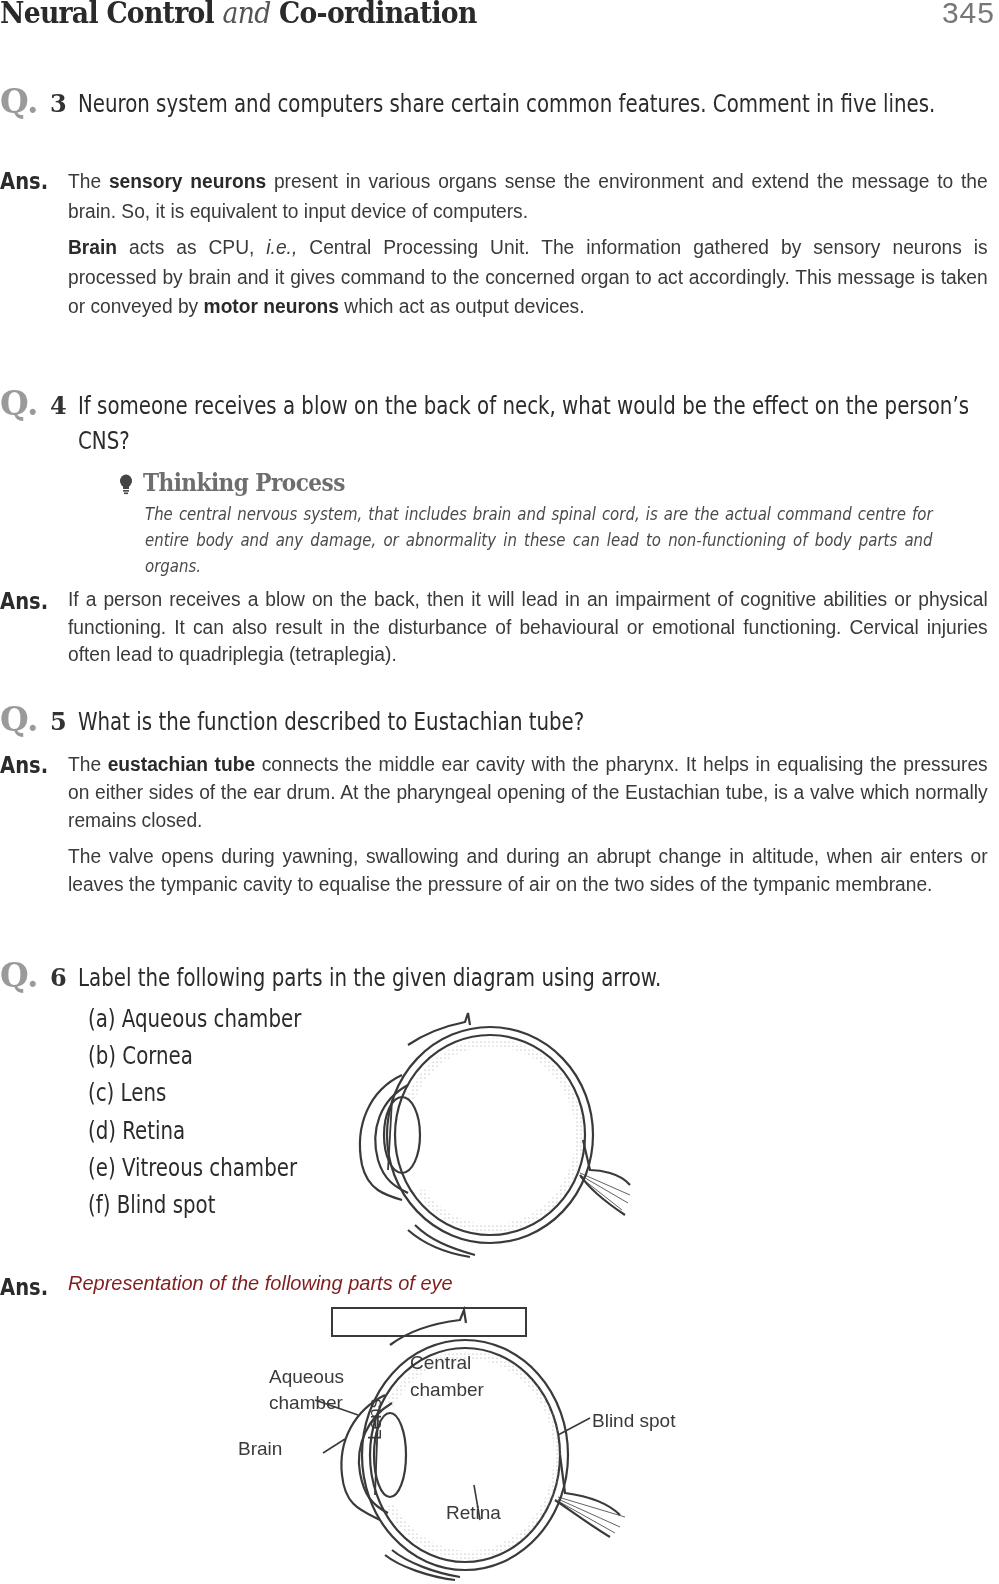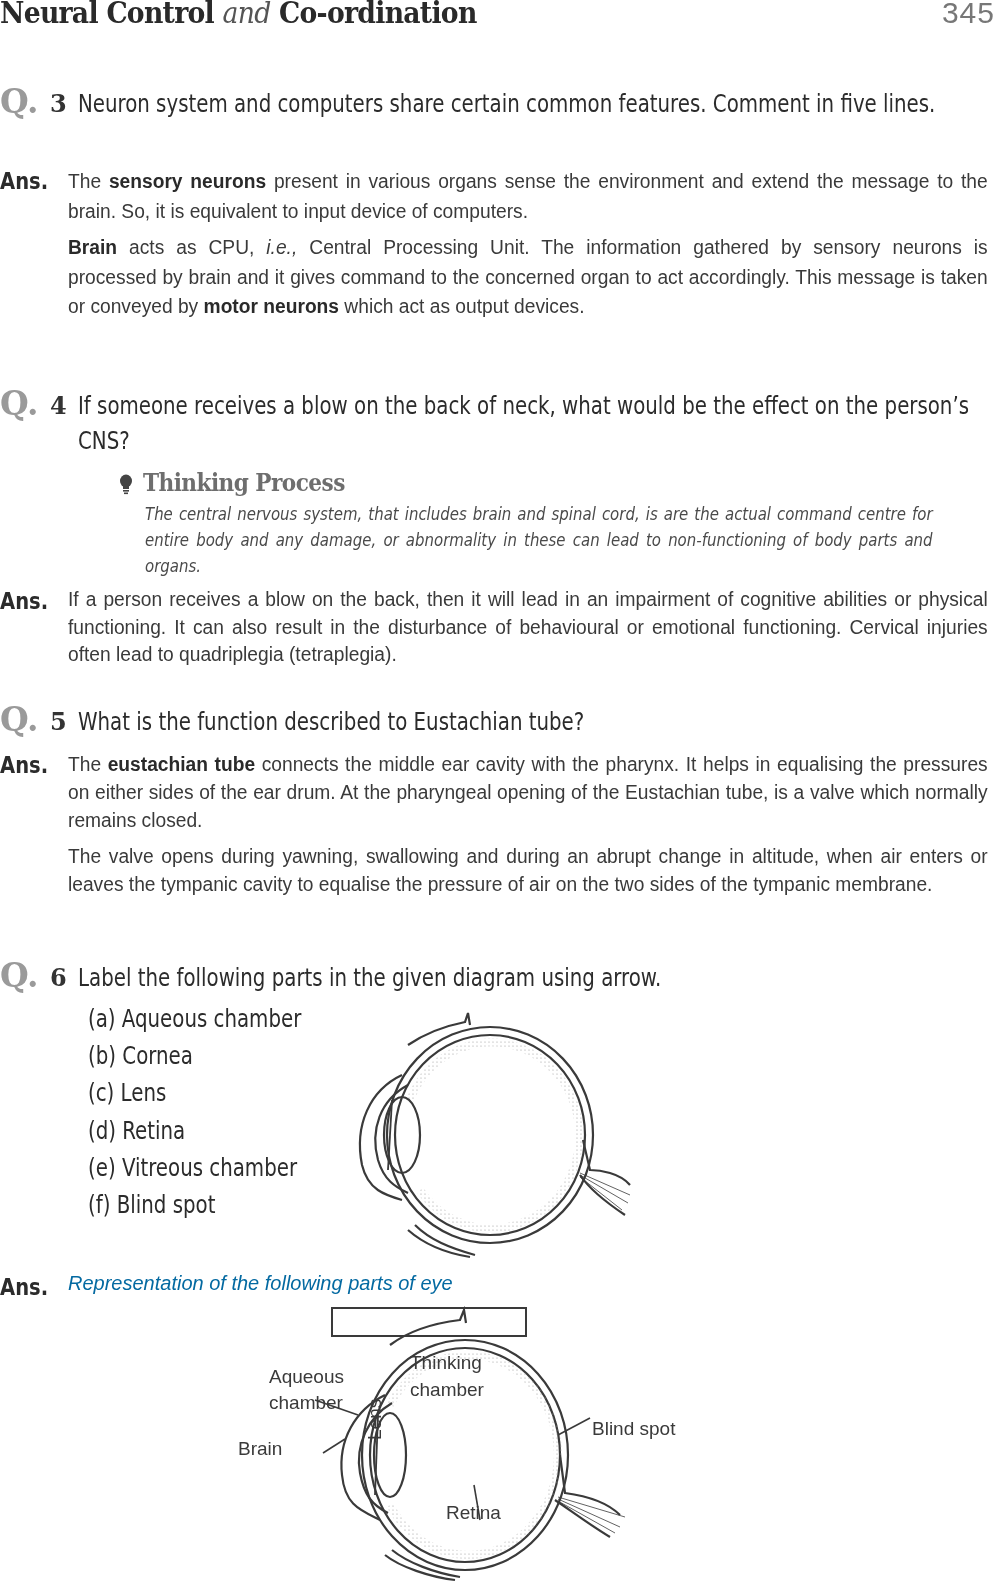--- a/index.html
+++ b/index.html
@@ -16,21 +16,21 @@
 
   .ans-label { left: 0; font-family: "DejaVu Sans", sans-serif; font-weight: bold; font-size: 23px; color: #2b2b2b; transform: scaleX(0.85); transform-origin: left top; }
   .para { left: 68px; width: 920px; font-size: 20px; line-height: 29.5px; color: #3a3a3a; text-align: justify; transform: scaleX(0.96); transform-origin: left top; width: 958px; }
   .para b { color: #2a2a2a; }
 
   .tp-title { left: 118px; top: 468px; font-family: "DejaVu Serif", serif; font-weight: bold; font-size: 24px; color: #6e6e6e; letter-spacing: -0.6px; transform: scaleX(0.9); transform-origin: left top; }
   .tp-text { left: 145px; top: 501px; width: 790px; font-family: "DejaVu Sans", sans-serif; font-style: italic; font-size: 17px; line-height: 26px; color: #4a4a4a; text-align: justify; transform: scaleX(0.88); transform-origin: left top; width: 895px; }
 
   .opt-list { left: 88px; top: 1000px; font-family: "DejaVu Sans Condensed", "DejaVu Sans", sans-serif; font-size: 25px; color: #2b2b2b; line-height: 37.2px; transform: scaleX(0.88); transform-origin: left top; }
 
-  .ans-caption { left: 68px; top: 1272px; font-family: "Liberation Sans", sans-serif; font-style: italic; font-size: 20px; color: #0369a1; }
+  .ans-caption { left: 68px; top: 1272px; font-family: "Liberation Sans", sans-serif; font-style: italic; font-size: 20px; color: #7f1d1d; }
 
   .diag-label { font-family: "Liberation Sans", sans-serif; font-size: 19px; color: #3a3a3a; line-height: 26px; }
 </style>
 </head>
 <body>
 
 <div class="abs header-title"><span>Neural Control </span><span class="ital">and</span><span> Co-ordination</span></div>
 <div class="abs page-num">345</div>
 
 <div class="abs q-row" style="top:86px;height:72px;">
@@ -150,17 +150,17 @@
     <line x1="254" y1="180" x2="260" y2="215" stroke-width="1.6"></line>
   </svg>
 </div>
 <div class="abs diag-label" style="left:229px;top:1364px;margin-left:40px;">
   <div>Aqueous</div>
   <div>chamber</div>
 </div>
 <div class="abs diag-label" style="left:238px;top:1436px;">Brain</div>
 <div class="abs diag-label" style="left:362px;top:1440px;transform:rotate(-90deg);transform-origin:left top;">Lens</div>
 <div class="abs diag-label" style="left:410px;top:1349px;line-height:27px;">
-  <div>Thinking</div>
+  <div>Central</div>
   <div>chamber</div>
 </div>
-<div class="abs diag-label" style="left:592px;top:1408px;margin-top:8px;">Blind spot</div>
+<div class="abs diag-label" style="left:592px;top:1408px;">Blind spot</div>
 <div class="abs diag-label" style="left:446px;top:1462px;margin-top:38px;">Retina</div>
 
 </body></html>

